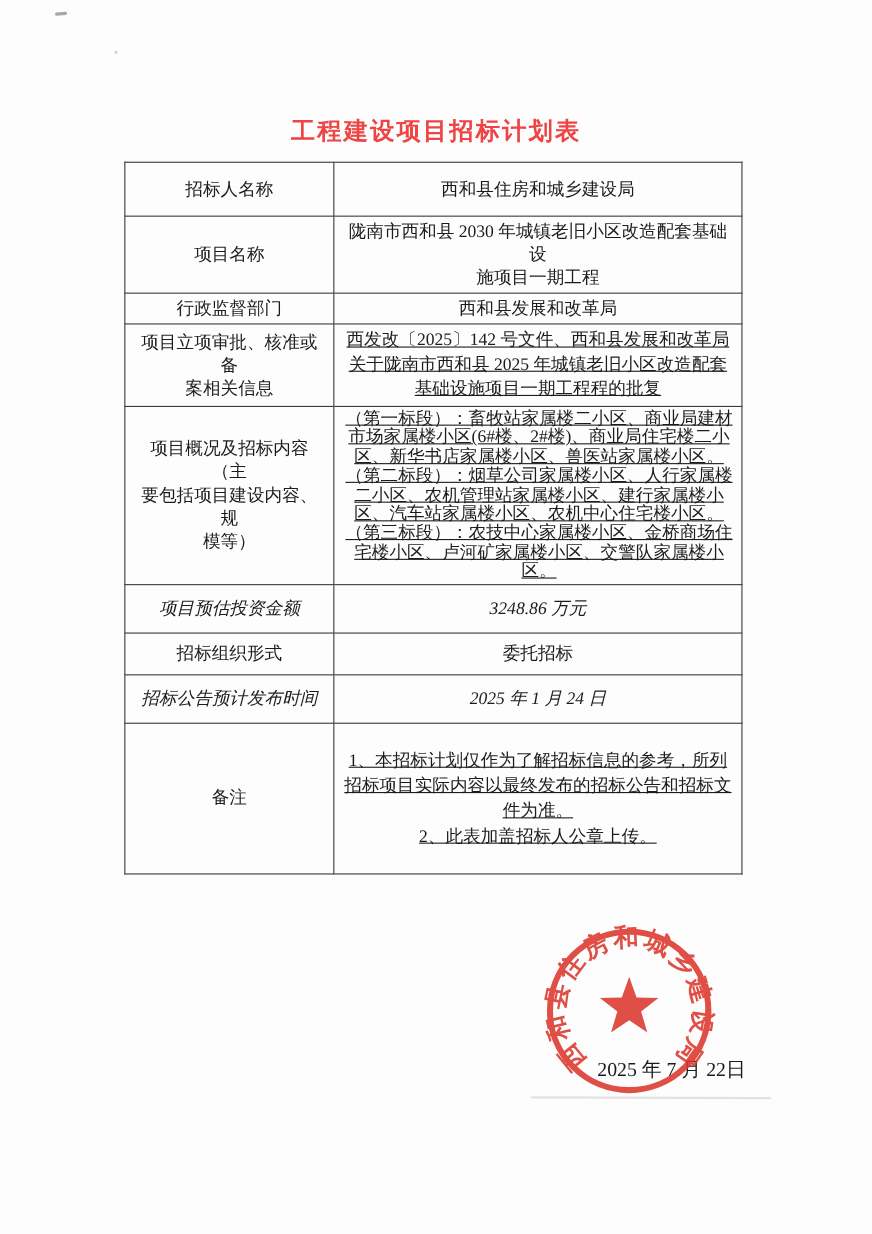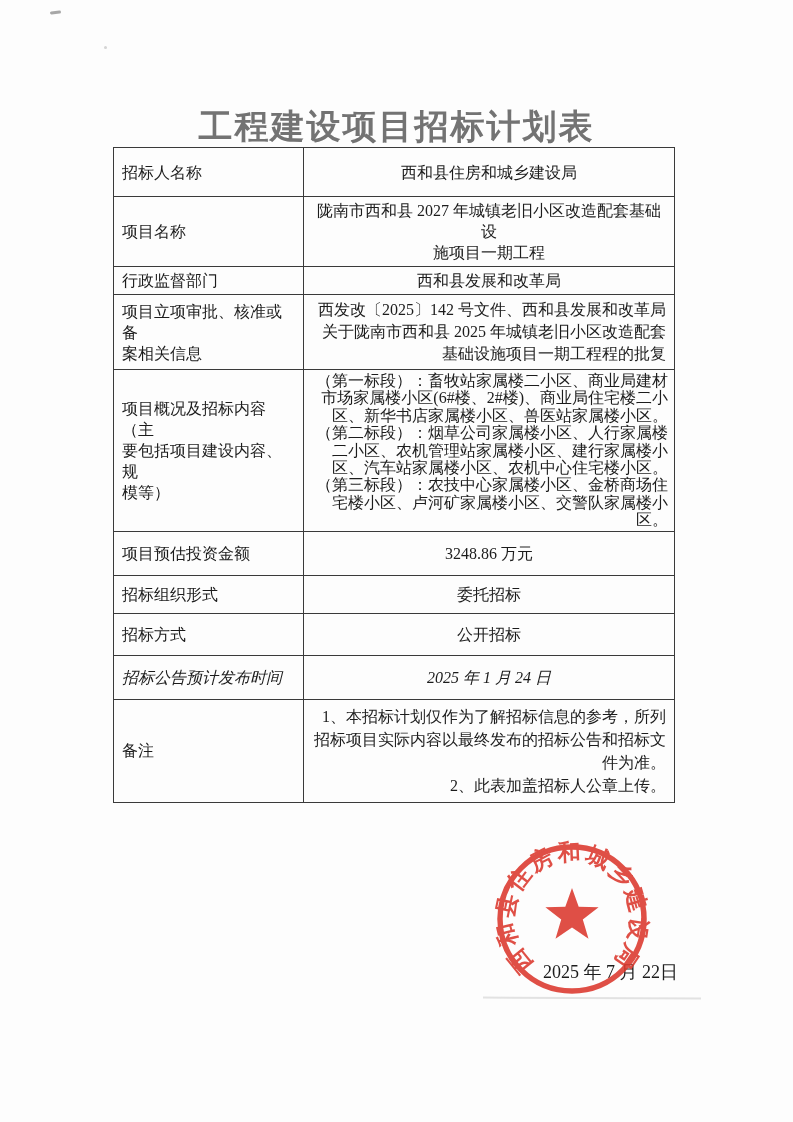--- a/index.html
+++ b/index.html
@@ -8,58 +8,59 @@
     width:793px;height:1122px;
     background:#fdfdfd;
     font-family:"Liberation Serif","DejaVu Serif",serif;
     color:#1c1c1c;
     overflow:hidden;
   }
   .doc-title{
     position:absolute;
     top:104px;left:0;right:0;
     text-align:center;
-    font-size:34px;
+    font-size:22px;
     font-weight:bold;
     letter-spacing:2px;
-    color:#737373;
+    color:#ef4444;
   }
   table.tender{
     position:absolute;
     left:113px;top:147px;
     width:562px;
     border-collapse:collapse;
     table-layout:fixed;
     font-size:16px;
   }
   table.tender td{
     border:1.6px solid #3a3a3a;
     padding:3px 8px;
     vertical-align:middle;
     line-height:21px;
   }
   td.label-cell{
     width:190px;
-    text-align:left;
+    text-align:center;
     white-space:pre-line;
   }
   td.value-cell{
     text-align:center;
     white-space:pre-line;
   }
   td.value-left{
-    text-align:right;
+    text-align:center;
+    text-decoration:underline;
   }
   tr.r1{height:49px;} tr.r2{height:54px;} tr.r3{height:28px;}
   tr.r4{height:69px;} tr.r5{height:156px;} tr.r6{height:49px;}
-  tr.r7{height:44px;} tr.r8{height:38px;} tr.r9{height:42px;}
+  tr.r7{height:44px;font-style:italic;} tr.r8{height:38px;} tr.r9{height:42px;}
   tr.r10{height:44px;font-style:italic;} tr.r11{height:42px;} tr.r12{height:98px;}
   tr.r4 td.value-cell{line-height:22px;padding:4px 8px;}
   tr.r5 td.value-cell{line-height:17.4px;padding:2px 6px 2px 8px;}
-  tr.r12 td.value-cell{line-height:23px;padding:5px 8px;}
+  tr.r12 td.value-cell{line-height:23px;padding:22px 8px;}
   .sign-row{
     position:absolute;
     top:921px;left:347px;
     font-size:17.5px;
     white-space:nowrap;
   }
   .sign-value{
     border-bottom:1.6px solid #222;
     padding:0 22px 3px 2px;
   }
@@ -100,21 +101,21 @@
         <col style="width:190px">
         <col>
       </colgroup>
     <tbody>
       <tr class="r1">
         <td class="label-cell">招标人名称</td>
         <td class="value-cell">西和县住房和城乡建设局</td>
       </tr>
       <tr class="r2">
         <td class="label-cell">项目名称</td>
-        <td class="value-cell">陇南市西和县 2027 年城镇老旧小区改造配套基础设
+        <td class="value-cell">陇南市西和县 2030 年城镇老旧小区改造配套基础设
 施项目一期工程</td>
       </tr>
       <tr class="r3">
         <td class="label-cell">行政监督部门</td>
         <td class="value-cell">西和县发展和改革局</td>
       </tr>
       <tr class="r4">
         <td class="label-cell">项目立项审批、核准或备
 案相关信息</td>
         <td class="value-cell value-left">西发改〔2025〕142 号文件、西和县发展和改革局关于陇南市西和县 2025 年城镇老旧小区改造配套基础设施项目一期工程程的批复</td>
@@ -127,24 +128,20 @@
 （第二标段）：烟草公司家属楼小区、人行家属楼二小区、农机管理站家属楼小区、建行家属楼小区、汽车站家属楼小区、农机中心住宅楼小区。
 （第三标段）：农技中心家属楼小区、金桥商场住宅楼小区、卢河矿家属楼小区、交警队家属楼小区。</td>
       </tr>
       <tr class="r7">
         <td class="label-cell">项目预估投资金额</td>
         <td class="value-cell">3248.86 万元</td>
       </tr>
       <tr class="r8">
         <td class="label-cell">招标组织形式</td>
         <td class="value-cell">委托招标</td>
-      </tr>
-      <tr class="r9">
-        <td class="label-cell">招标方式</td>
-        <td class="value-cell">公开招标</td>
       </tr>
       <tr class="r10">
         <td class="label-cell">招标公告预计发布时间</td>
         <td class="value-cell">2025 年 1 月 24 日</td>
       </tr>
       <tr class="r12">
         <td class="label-cell">备注</td>
         <td class="value-cell value-left">1、本招标计划仅作为了解招标信息的参考，所列招标项目实际内容以最终发布的招标公告和招标文件为准。
 2、此表加盖招标人公章上传。</td>
       </tr>

